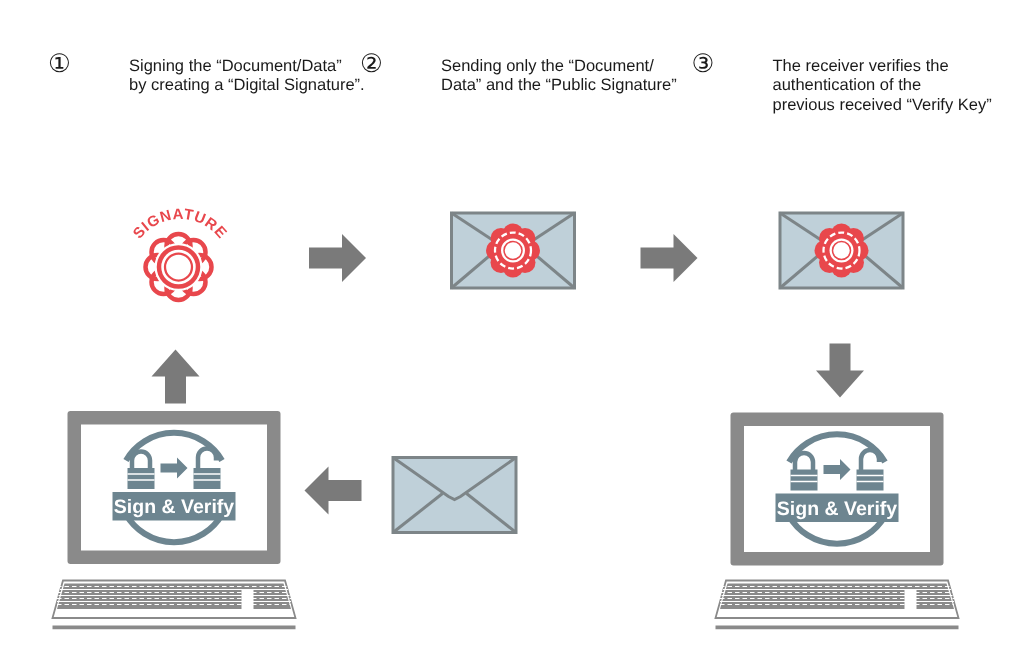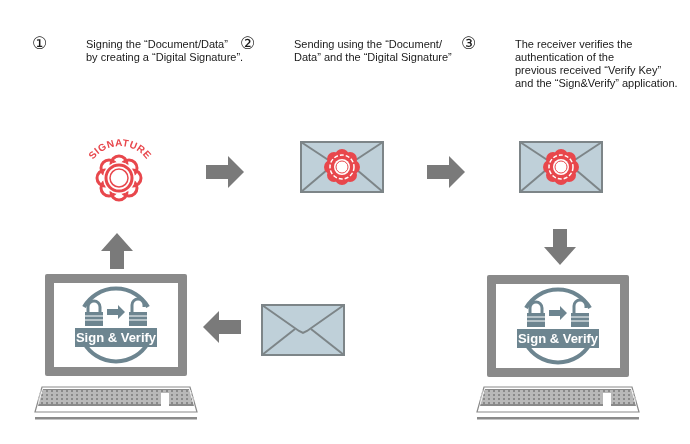--- a/index.html
+++ b/index.html
@@ -18,32 +18,31 @@
   <span class="num">①</span>
   <div class="txt">
     <div>Signing the “Document/Data”</div>
     <div>by creating a “Digital Signature”.</div>
   </div>
 </div>
 
 <div class="step" style="left:240px; top:38px;">
   <span class="num">②</span>
   <div class="txt">
-    <div>Sending using the “Document/</div>
-    <div>Data” and the “Digital Signature”</div>
+    <div>Sending only the “Document/</div>
+    <div>Data” and the “Public Signature”</div>
   </div>
 </div>
 
 <div class="step" style="left:461px; top:38px;">
   <span class="num">③</span>
   <div class="txt">
     <div>The receiver verifies the</div>
     <div>authentication of the</div>
     <div>previous received “Verify Key”</div>
-    <div>and the “Sign&amp;Verify” application.</div>
   </div>
 </div>
 
 <svg style="left:70px; top:130px;" width="100" height="80" viewBox="0 0 100 80">
   <defs>
     <path id="sigArc" d="M 17 49 A 33 33 0 0 1 83 49"></path>
   </defs>
   <text class="stxt" font-size="10" fill="#e8474c" letter-spacing="0.5">
     <textPath href="#sigArc" startOffset="50%" text-anchor="middle">SIGNATURE</textPath>
   </text>

